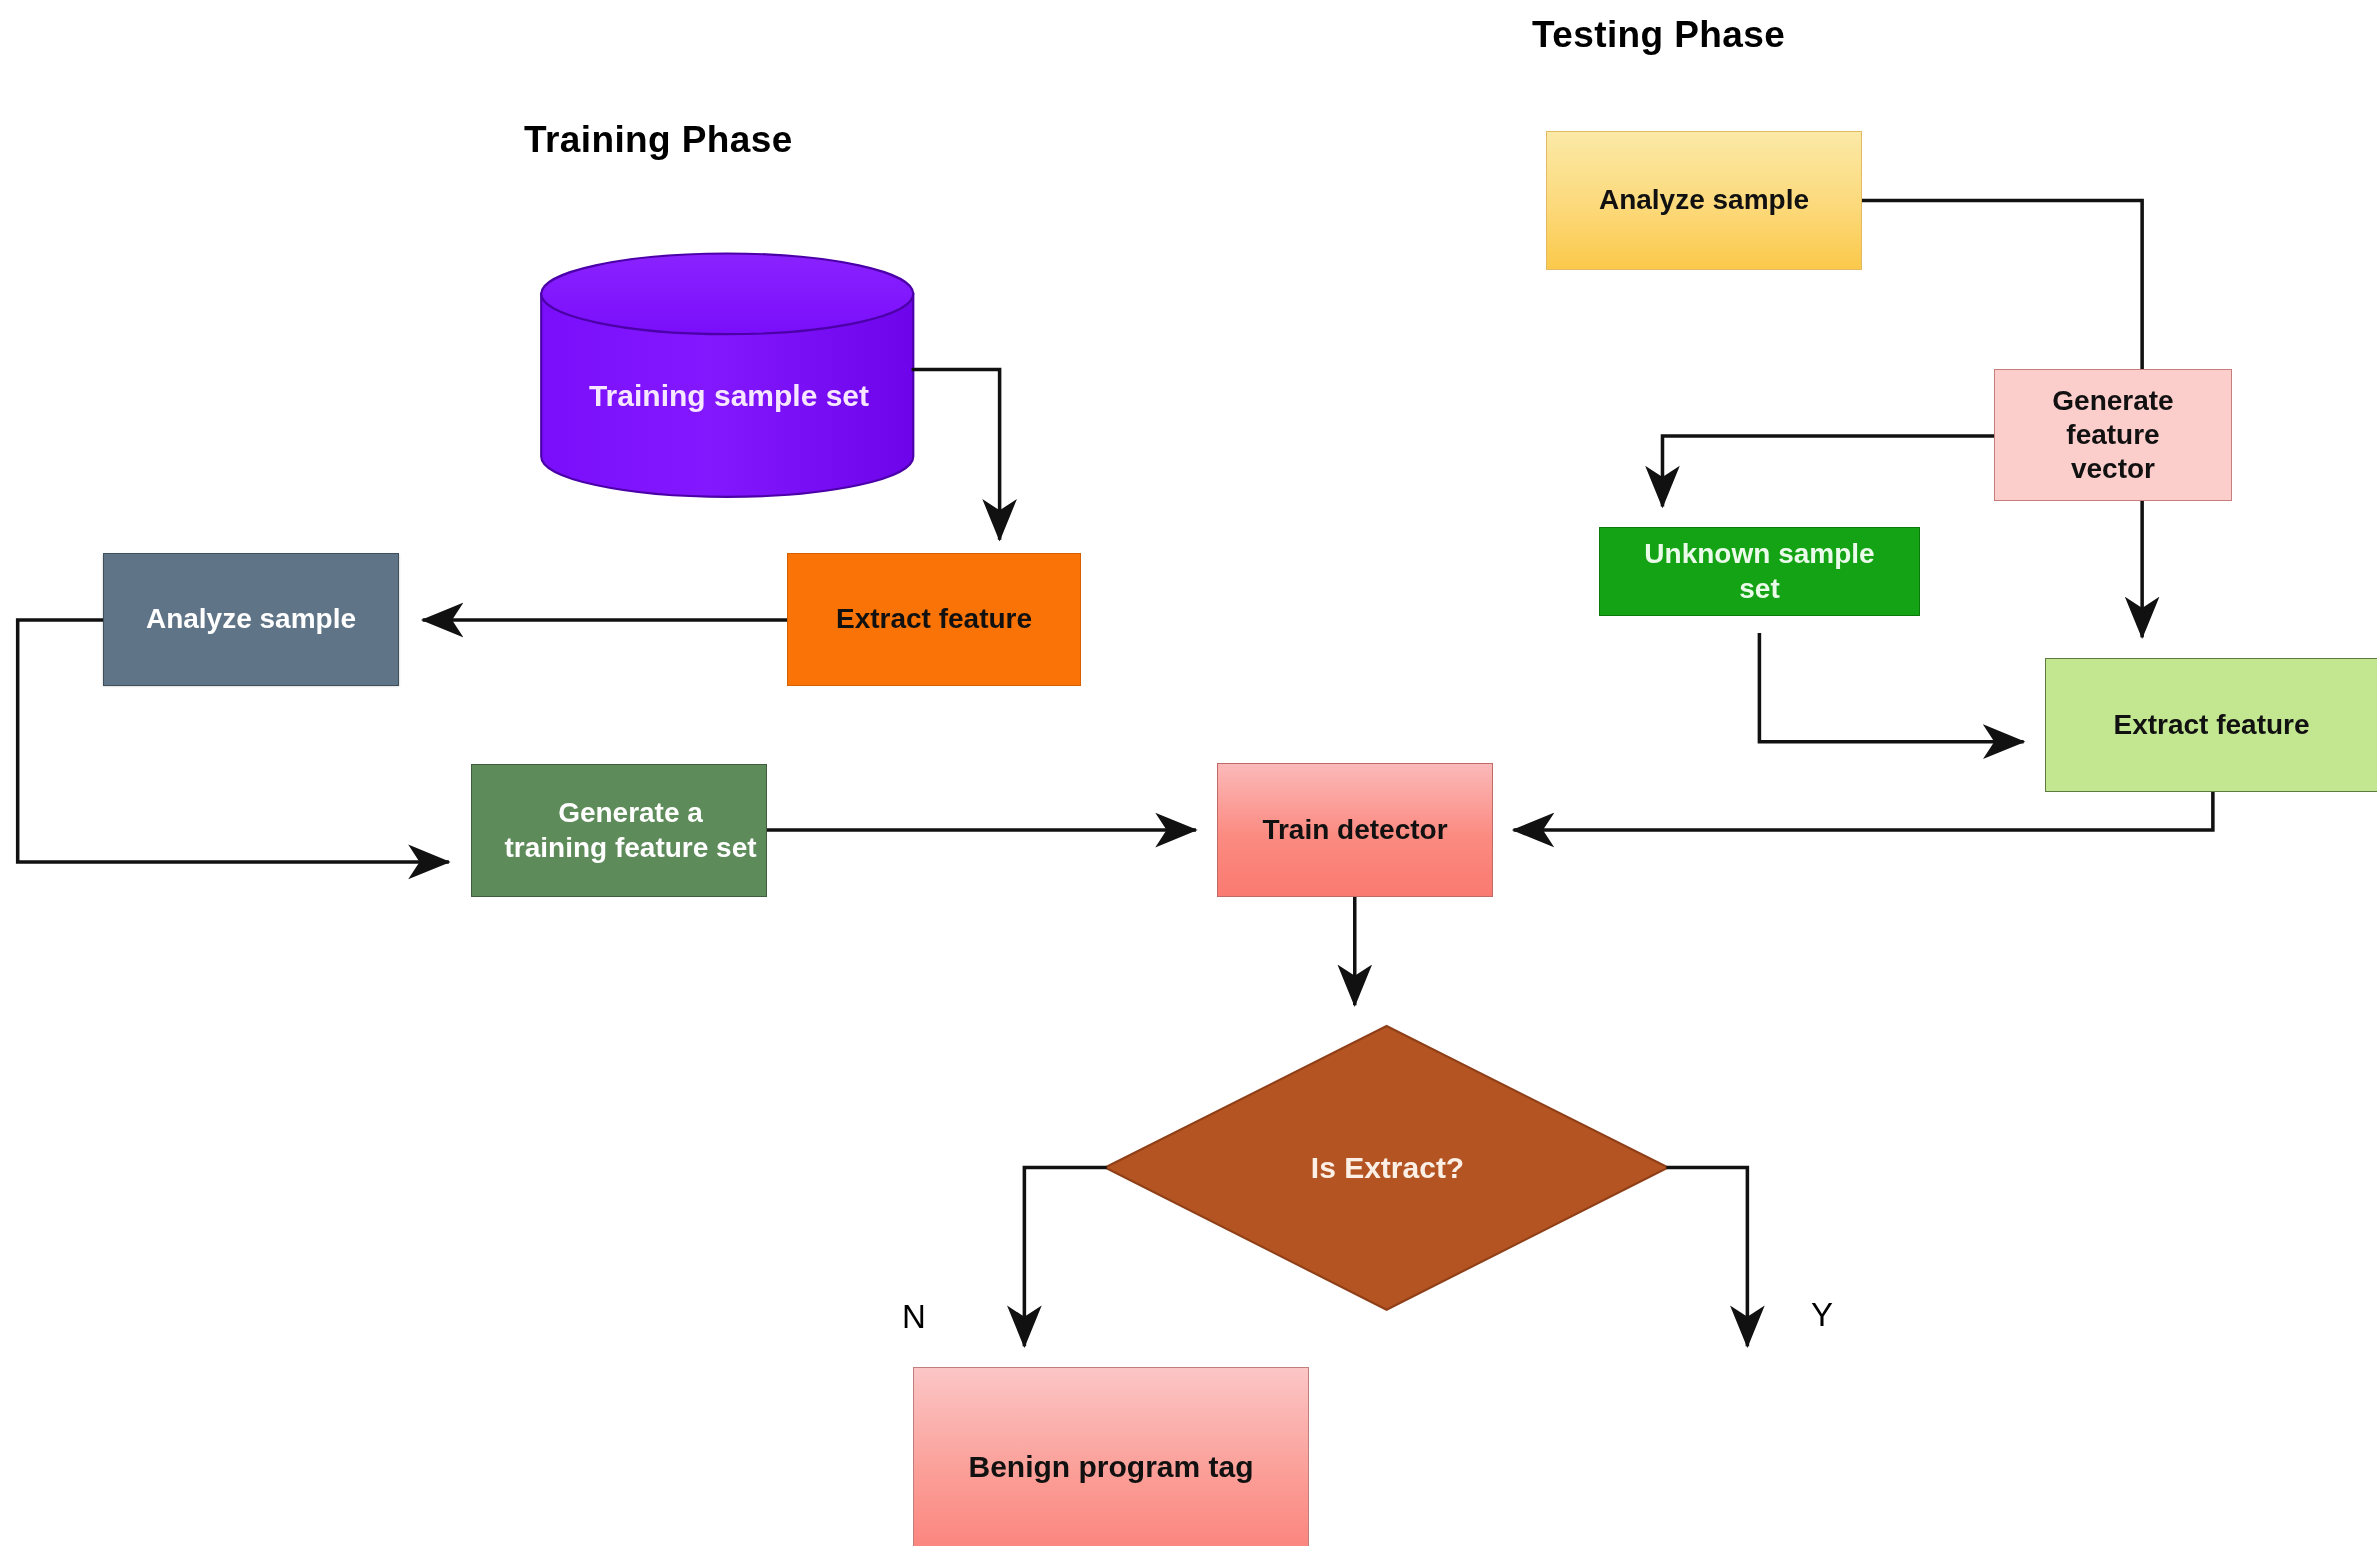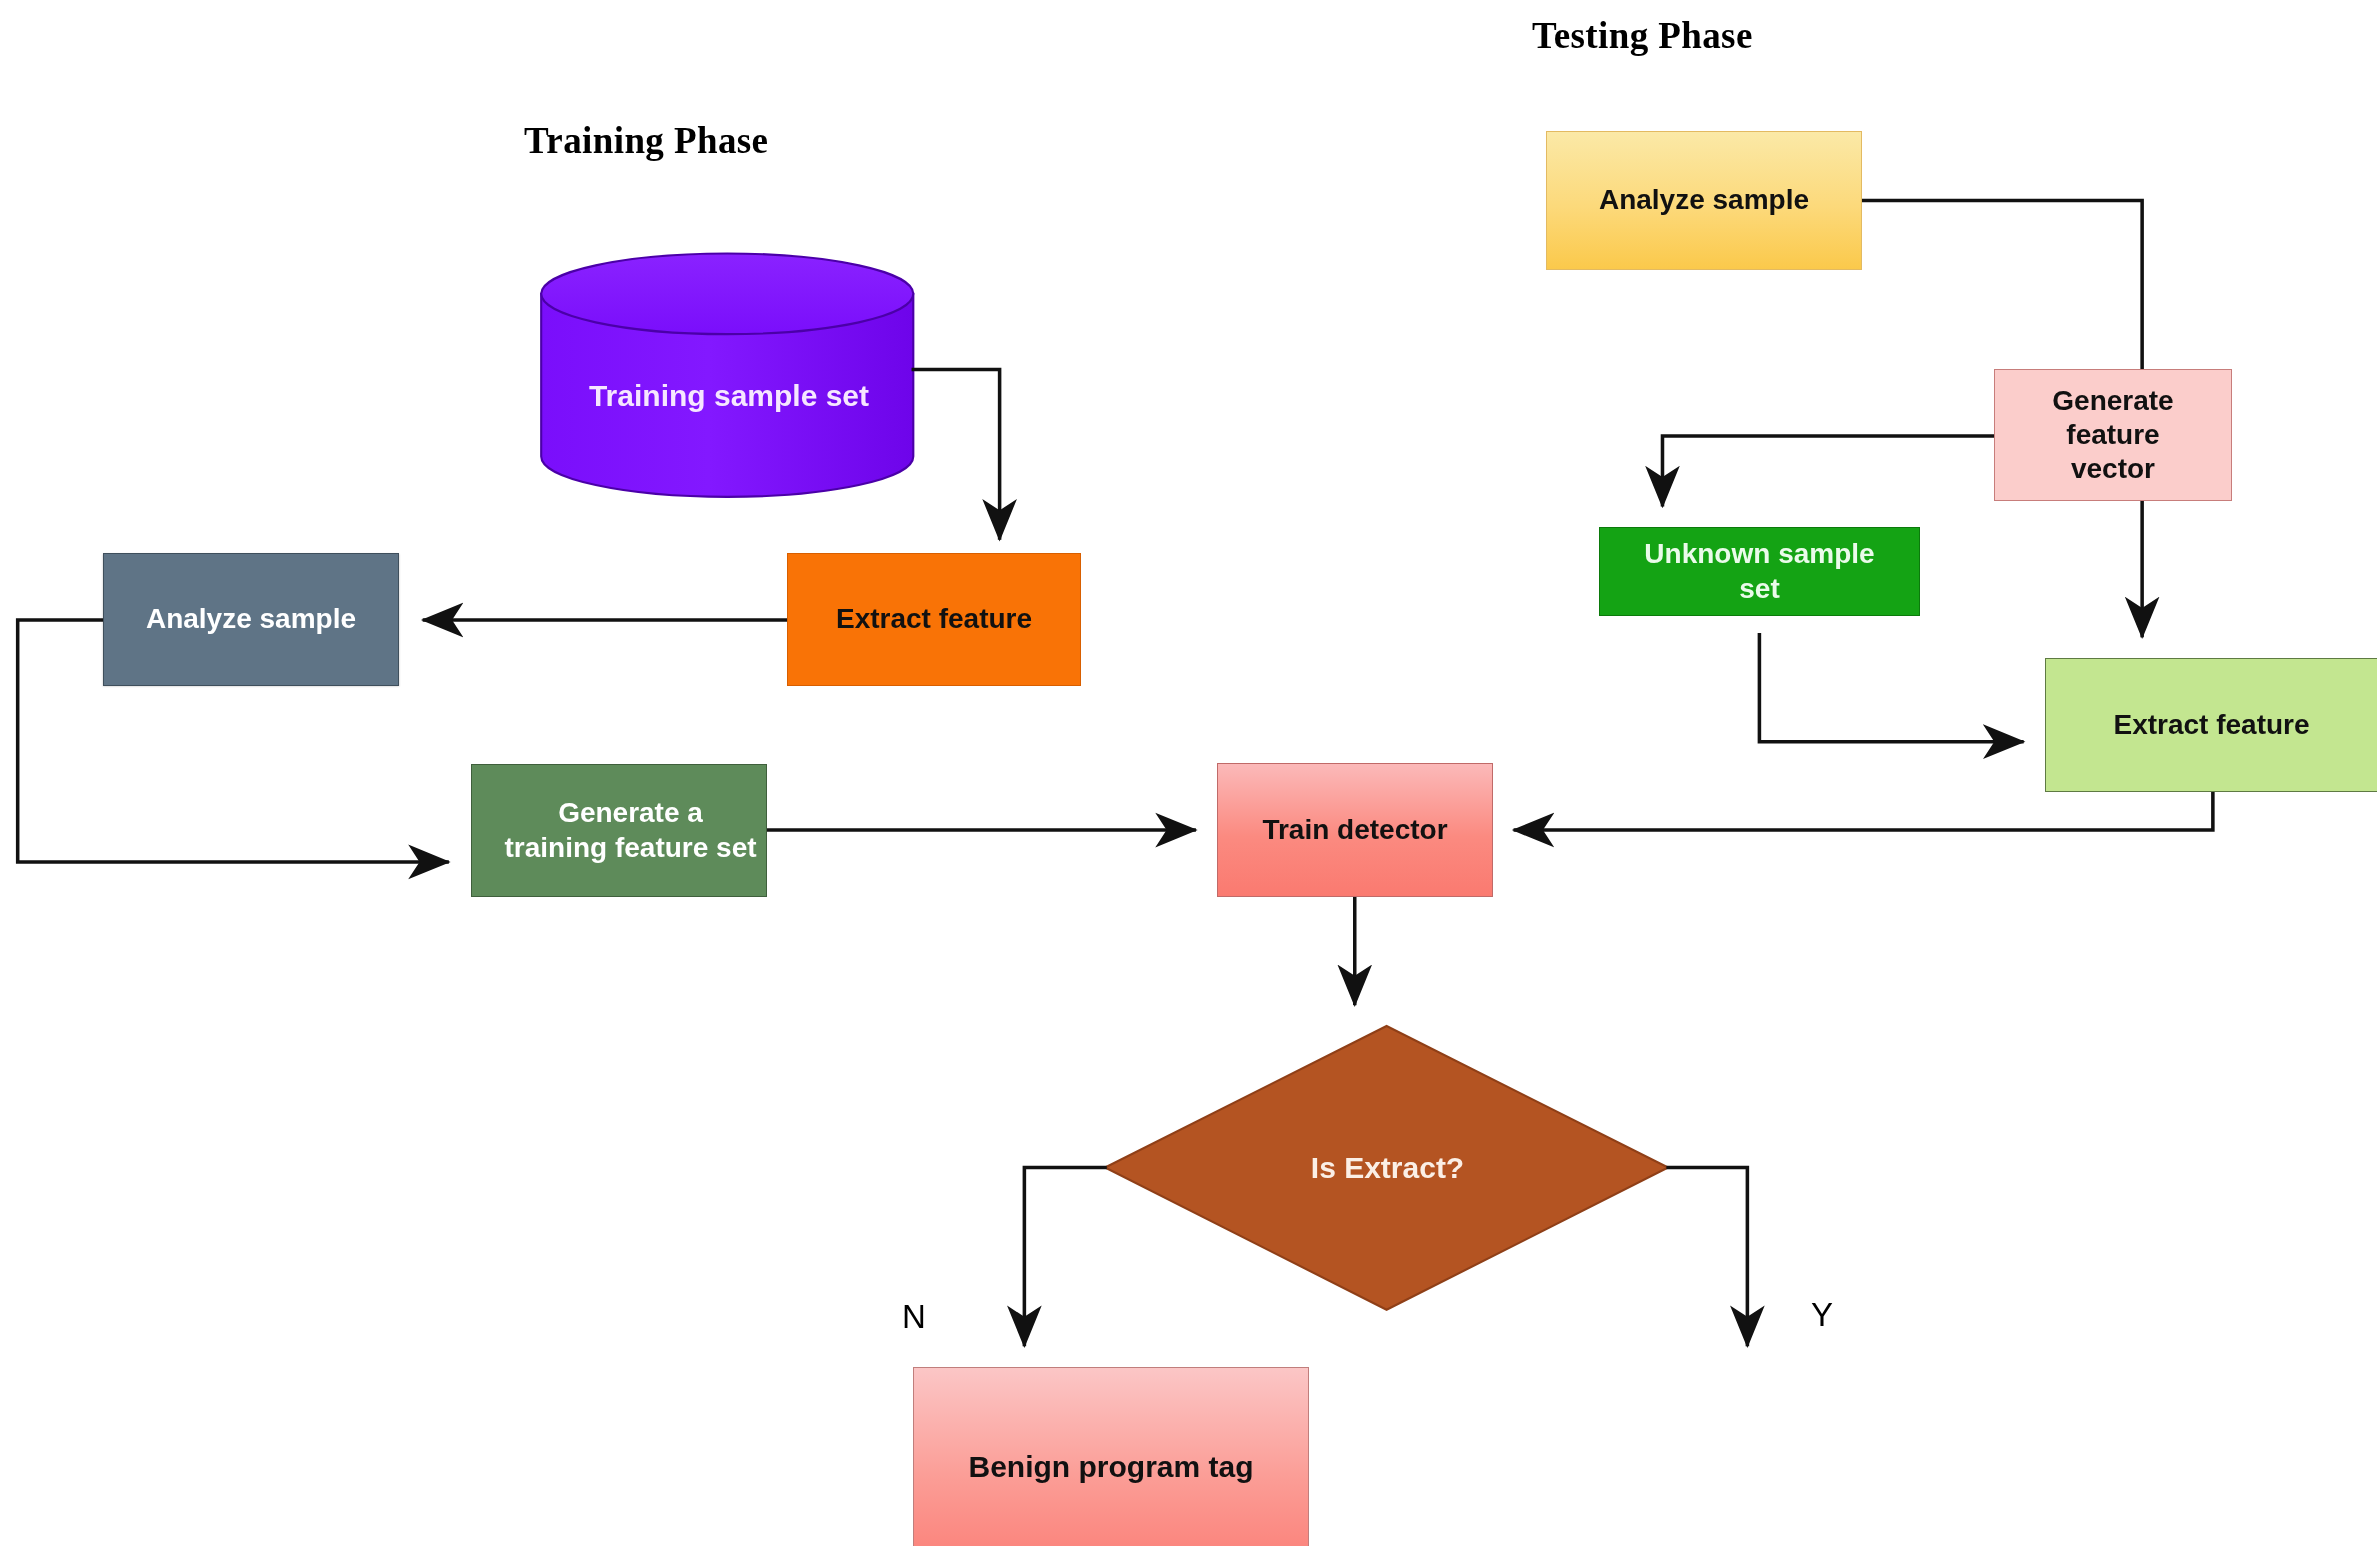--- a/index.html
+++ b/index.html
@@ -1,20 +1,20 @@
 <!DOCTYPE html>
 <html style="font-size:11.3px"><head>
 <meta charset="utf-8">
 <style>
   html,body{margin:0;padding:0;background:#ffffff;}
   body{width:2377px;height:1547px;overflow:hidden;font-family:"Liberation Sans",sans-serif;}
   #stage{position:relative;width:2377px;height:1547px;background:#fff;}
   svg.layer{position:absolute;left:0;top:0;width:2377px;height:1547px;}
   .phase-title{
-    position:absolute;font-family:Liberation Serif, serif;
+    position:absolute;font-family:Liberation Sans, sans-serif;
     font-weight:bold;font-size:37px;color:#000;white-space:nowrap;
     letter-spacing:0.4px;
   }
   .node{
     position:absolute;display:flex;align-items:center;justify-content:center;
     text-align:center;box-sizing:border-box;
     font-family:"Liberation Sans",sans-serif;font-weight:bold;
     line-height:1.22;padding:2.8px 7px;
   }
   .node span{display:block;}

